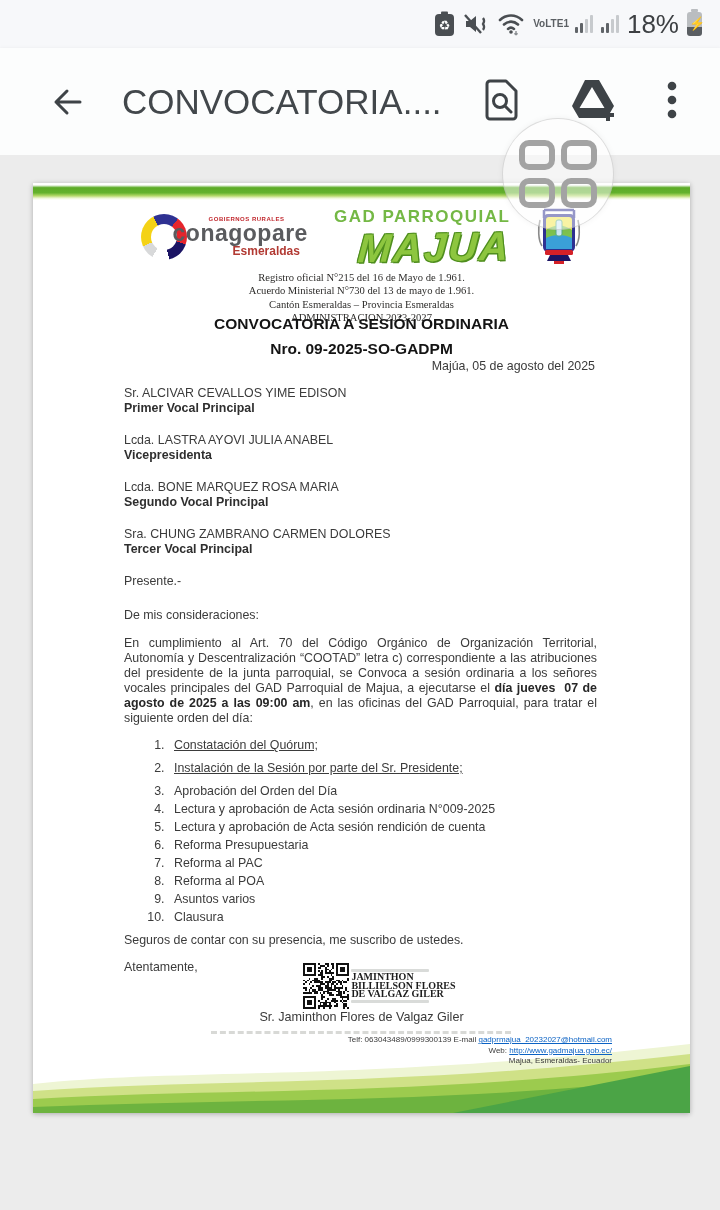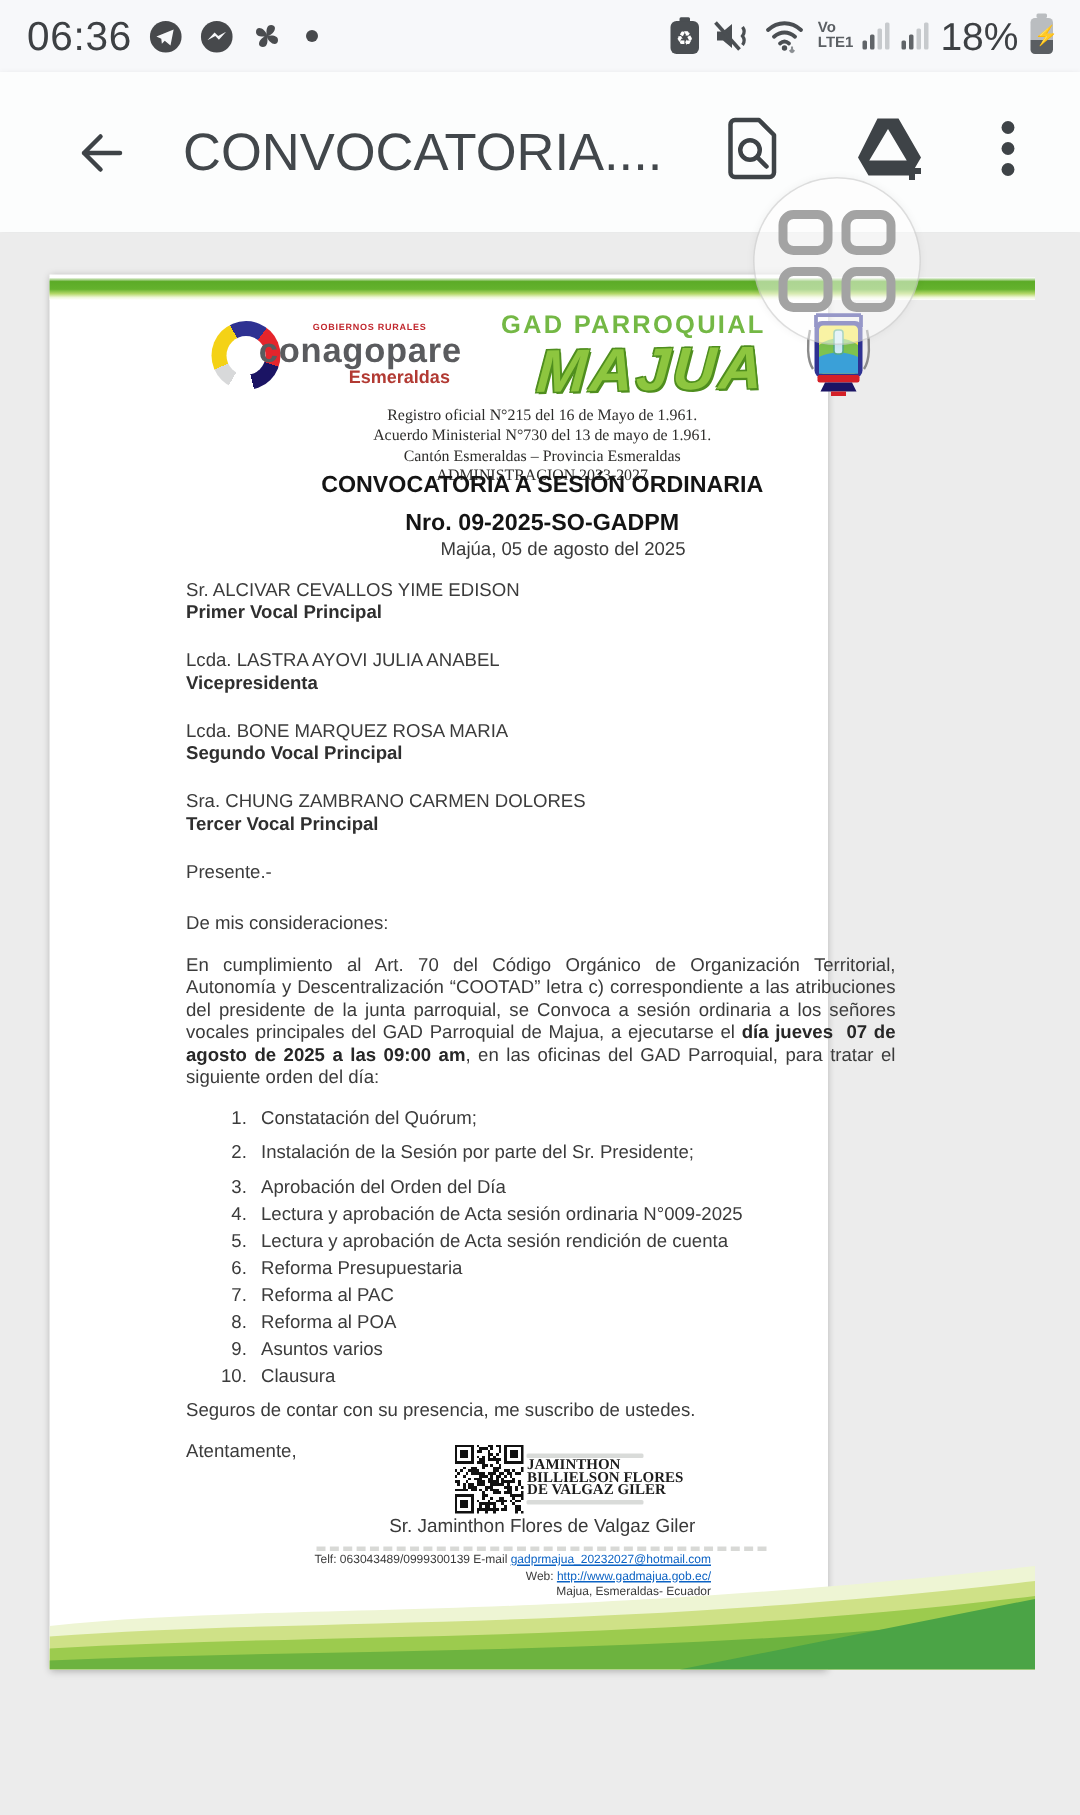--- a/index.html
+++ b/index.html
@@ -11,21 +11,21 @@
   
   .statusbar{
     position:absolute;top:0;left:0;width:720px;height:48px;
     background:#f7f8fa;display:flex;align-items:center;
     padding:0 18px;box-sizing:border-box;color:#3f4245;
   }
   .sb-left{display:flex;align-items:center;gap:11px;}
   .sb-time{font-size:27px;letter-spacing:.5px;color:#3d4043;}
   .sb-right{margin-left:auto;display:flex;align-items:center;gap:8px;}
   .sb-icn{display:block;}
-  .volte{display:flex;flex-direction:column;line-height:10px;font-size:10px;font-weight:700;color:#5b5f63;margin-right:-2px;}
+  .volte{display:flex;flex-direction:row;line-height:10px;font-size:10px;font-weight:700;color:#5b5f63;margin-right:-2px;}
   .bars{display:flex;align-items:flex-end;gap:2px;height:18px;}
   .bars i{display:block;width:3px;background:#c7cacd;border-radius:1px;}
   .bars i.on{background:#606468;}
   .sb-pct{font-size:26px;color:#3d4043;}
   .battery{position:relative;width:15px;height:24px;background:linear-gradient(to top,#5a5e62 0 38%,#babdc0 38% 100%);border-radius:3px;}
   .battery:before{content:"";position:absolute;top:-3px;left:4px;width:7px;height:3px;background:#babdc0;border-radius:1px;}
   .battery .bolt{position:absolute;top:4px;left:2.5px;font-size:13px;color:#f6c51e;}
   .dot-notif{width:8px;height:8px;border-radius:50%;background:#47494c;margin-left:4px;}
   
   .toolbar{
@@ -33,21 +33,21 @@
     background:#fcfdfd;display:flex;align-items:center;
     padding:0 42px;box-sizing:border-box;
     box-shadow:0 2px 5px rgba(0,0,0,.13);
   }
   .tb-back{width:44px;height:44px;margin-right:36px;display:flex;align-items:center;justify-content:center;cursor:pointer;}
   .tb-title{flex:1;font-size:35px;color:#42474b;white-space:nowrap;overflow:hidden;}
   .tb-actions{display:flex;align-items:center;gap:48px;}
   
   .content{position:absolute;top:155px;left:0;width:720px;height:1055px;background:#ececec;}
   .page{
-    position:absolute;left:33px;top:28px;width:519px;height:930px;
+    position:absolute;left:33px;top:28px;width:657px;height:930px;
     background:#ffffff;box-shadow:0 1px 5px rgba(0,0,0,.28);
   }
   .greenbar{position:absolute;top:2px;left:0;width:657px;height:15px;
     background:linear-gradient(180deg,#ffffff 0%,#5cab27 18%,#64b22d 52%,#b4d868 72%,#eef6d6 88%,#ffffff 100%);}
   
   .hdr{position:absolute;top:24px;left:0;width:657px;display:flex;justify-content:center;align-items:center;gap:26px;}
   .cona{display:flex;align-items:center;}
   .cona-ring{width:46px;height:46px;border-radius:50%;
     background:conic-gradient(from 210deg,#d8d9da 0 10%,#f4d216 10% 34%,#2e3192 34% 52%,#e5252c 52% 72%,#1b1464 72% 88%,#ffffff 88% 100%);
     position:relative;}
@@ -69,21 +69,21 @@
   
   .letter{position:absolute;top:203px;left:91px;width:473px;font-size:12.4px;color:#3b3b3b;line-height:15px;}
   .recipient{margin-bottom:17px;}
   .recipient .r-role{font-weight:700;color:#2f2f2f;}
   .presente{margin-top:12px;}
   .demis{margin-top:19px;}
   .bodytext{margin-top:13px;text-align:justify;}
   .bodytext b{color:#272727;}
   ol.agenda{margin:12px 0 0 0;padding-left:44px;}
   ol.agenda li{padding-left:6px;margin-bottom:3px;}
-  ol.agenda li:nth-child(-n+2){margin-bottom:8px;}
+  ol.agenda li:nth-child(-n+2){margin-bottom:8px;text-decoration:underline;}
   .closing{margin-top:8px;}
   .farewell{margin-top:12px;}
   
   .stamp-row{position:absolute;top:780px;left:0;width:657px;display:flex;justify-content:center;}
   .stamp-inner{display:flex;align-items:center;transform:translateX(18px);}
   .qr{width:46px;height:46px;display:block;}
   .stamp-txt{margin-left:2px;display:flex;flex-direction:column;}
   .stamp-tiny{height:3px;width:78px;background:#c9ccc9;margin:1.5px 0;border-radius:1px;opacity:.7;}
   .stamp-name{font-family:Liberation Serif, serif;font-size:10px;font-weight:700;line-height:8.5px;color:#1c1c1c;white-space:pre-line;}
   .signer{position:absolute;top:827px;left:0;width:657px;text-align:center;font-size:12.6px;color:#3a3a3a;}
@@ -97,35 +97,20 @@
     background:rgba(253,253,253,.5);border:1px solid rgba(160,160,160,.35);
     display:flex;align-items:center;justify-content:center;cursor:pointer;z-index:9;
     box-shadow:0 0 6px rgba(0,0,0,.05);
   }
   .icn-stroke{stroke:#3e4347;fill:none;stroke-width:3;stroke-linecap:round;stroke-linejoin:round;}
 </style>
 </head>
 <body>
 
 <div class="statusbar">
-  <div class="sb-left">
-    <span class="sb-time">06:36</span>
-    <svg class="sb-icn" width="23" height="23" viewBox="0 0 24 24">
-        <circle cx="12" cy="12" r="11" fill="#47494c"></circle>
-        <path d="M5.5 11.8l12-4.8-2.2 11-4-3.2-2 2-0.4-3.4z" fill="#f7f8fa"></path>
-      </svg>
-    <svg class="sb-icn" width="23" height="23" viewBox="0 0 24 24">
-        <circle cx="12" cy="12" r="11" fill="#47494c"></circle>
-        <path d="M5.5 14.5l5-5.5 2.5 2.5 5.5-3-5 5.5-2.5-2.5z" fill="#f7f8fa"></path>
-      </svg>
-    <svg class="sb-icn" width="22" height="22" viewBox="0 0 24 24" fill="#4a4c4f">
-        <path d="M12 12c-1-4.5 0-8 3-8s4 3 1 6c-1.2 1.2-2.5 1.8-4 2zm0 0c4.5-1 8 0 8 3s-3 4-6 1c-1.2-1.2-1.8-2.5-2-4zm0 0c1 4.5 0 8-3 8s-4-3-1-6c1.2-1.2 2.5-1.8 4-2zm0 0c-4.5 1-8 0-8-3s3-4 6-1c1.2 1.2 1.8 2.5 2 4z"></path>
-      </svg>
-    <span class="dot-notif"></span>
-  </div>
   <div class="sb-right">
     <svg class="sb-icn" width="21" height="26" viewBox="0 0 21 26">
         <rect x="1" y="3" width="19" height="22" rx="4" fill="#4a4e52"></rect>
         <rect x="7" y="0.5" width="7" height="3" rx="1" fill="#4a4e52"></rect>
         <text x="10.5" y="19" font-size="13" fill="#ffffff" text-anchor="middle">♻</text>
       </svg>
     <svg class="sb-icn" width="26" height="24" viewBox="0 0 26 24">
         <path d="M3 9h4l6-5v16l-6-5H3z" fill="#4a4e52"></path>
         <path d="M2 3l16 18" stroke="#4a4e52" stroke-width="2.4"></path>
         <path d="M20 6c1.5 2 1.5 4-0 6 1.5 2 1.5 4 0 6" stroke="#4a4e52" stroke-width="2.2" fill="none"></path>

